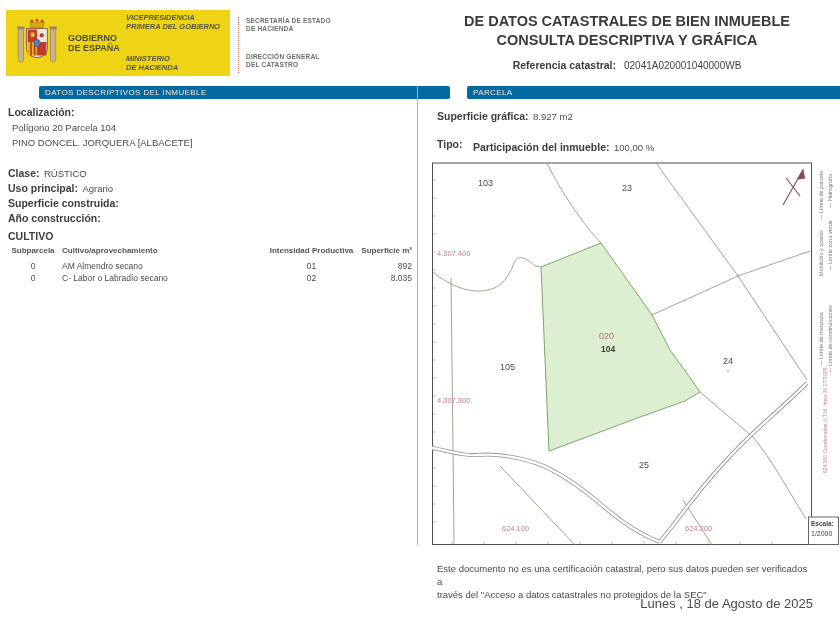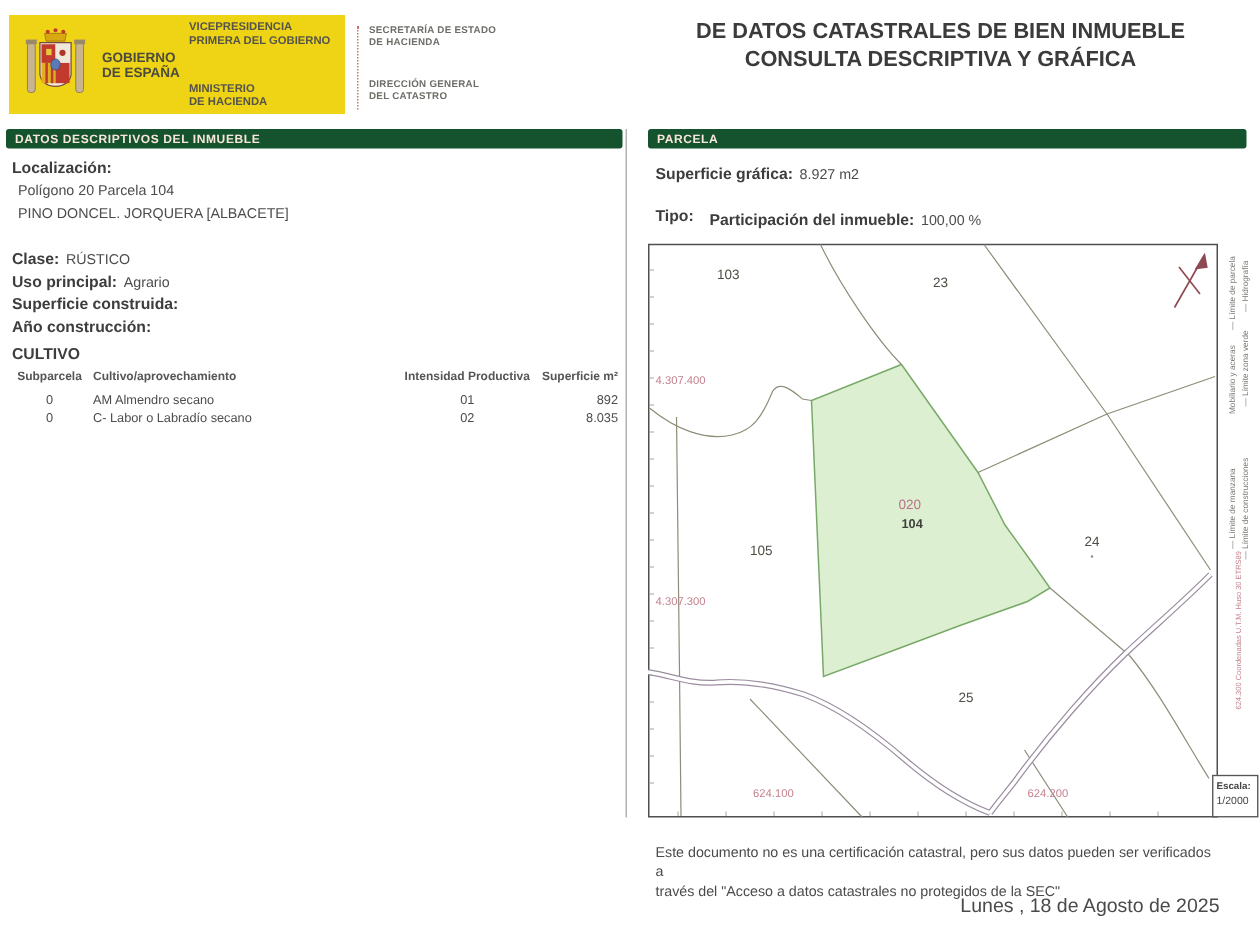--- a/index.html
+++ b/index.html
@@ -5,34 +5,34 @@
   html,body{margin:0;padding:0;background:#ffffff;}
   .page{position:relative;width:840px;height:630px;background:#fff;overflow:hidden;
         font-family:"Liberation Sans",sans-serif;color:#3c3c3c;}
   .abs{position:absolute;}
 
   
   .logo-box{left:6px;top:10px;width:224px;height:66px;background:#EFD416;display:flex;align-items:center;}
   .emblem{width:46px;height:54px;margin-left:8px;flex:0 0 auto;}
   .gob-text{font-weight:bold;color:#4a4a3e;font-size:9px;line-height:10.5px;margin-left:8px;width:52px;}
   .dept-col{margin-left:6px;width:100px;}
-  .dept{font-weight:bold;color:#55544a;font-size:7.5px;line-height:8.5px;}
+  .dept{font-weight:bold;color:#55544a;font-size:7.5px;line-height:8.5px;font-style:italic;}
   .dept+.dept{margin-top:24px;}
   .sec-block{left:238px;top:17px;width:110px;height:56px;border-left:1px dotted #cc7766;padding-left:7px;}
   .minitxt{font-weight:bold;color:#6e6e68;font-size:6.5px;line-height:8px;letter-spacing:.2px;}
   .minitxt+.minitxt{margin-top:20px;}
 
   .doc-title{left:437px;top:12px;width:380px;text-align:center;font-weight:bold;
              font-size:14.5px;line-height:19px;color:#3b3b3b;}
   .ref-row{left:437px;top:59px;width:380px;text-align:center;font-size:10px;color:#444;}
   .ref-row b{font-size:10.5px;color:#3b3b3b;margin-right:8px;}
 
   
-  .bar{top:86px;height:13px;background:#14532d;border-radius:2px;color:#f9e6da;
-       font-weight:bold;font-size:8px;line-height:13px;padding-left:6px;letter-spacing:.4px;box-sizing:border-box;}
+  .bar{top:86px;height:13px;background:#0369a1;border-radius:2px;color:#f9e6da;
+       font-weight:normal;font-size:8px;line-height:13px;padding-left:6px;letter-spacing:.4px;box-sizing:border-box;margin-left:35px;}
   .bar-left{left:4px;width:411px;}
   .bar-right{left:432px;width:399px;}
 
   .vdiv{left:417px;top:86px;width:1px;height:459px;background:#b3b3b3;}
 
   
   .lbl{font-weight:bold;font-size:10.5px;color:#3d3d3d;}
   .val{font-size:9.5px;color:#4c4c4c;}
   .fline{left:8px;white-space:nowrap;}
   .ind{left:12px;}
@@ -107,20 +107,23 @@
     <div class="minitxt">
       <div>DIRECCIÓN GENERAL</div>
       <div>DEL CATASTRO</div>
     </div>
   </div>
 
   <div class="abs doc-title">
     <div>DE DATOS CATASTRALES DE BIEN INMUEBLE</div>
     <div>CONSULTA DESCRIPTIVA Y GRÁFICA</div>
   </div>
+  <div class="abs ref-row">
+    <b>Referencia catastral:</b><span>02041A020001040000WB</span>
+  </div>
 
   <div class="abs bar bar-left">DATOS DESCRIPTIVOS DEL INMUEBLE</div>
   <div class="abs bar bar-right">PARCELA</div>
   <div class="abs vdiv"></div>
 
   <div class="abs fline lbl" style="top:106px;">Localización:</div>
   <div class="abs fline ind val" style="top:122px;">Polígono 20 Parcela 104</div>
   <div class="abs fline ind val" style="top:137px;">PINO DONCEL. JORQUERA [ALBACETE]</div>
 
   <div class="abs fline" style="top:163px;">

